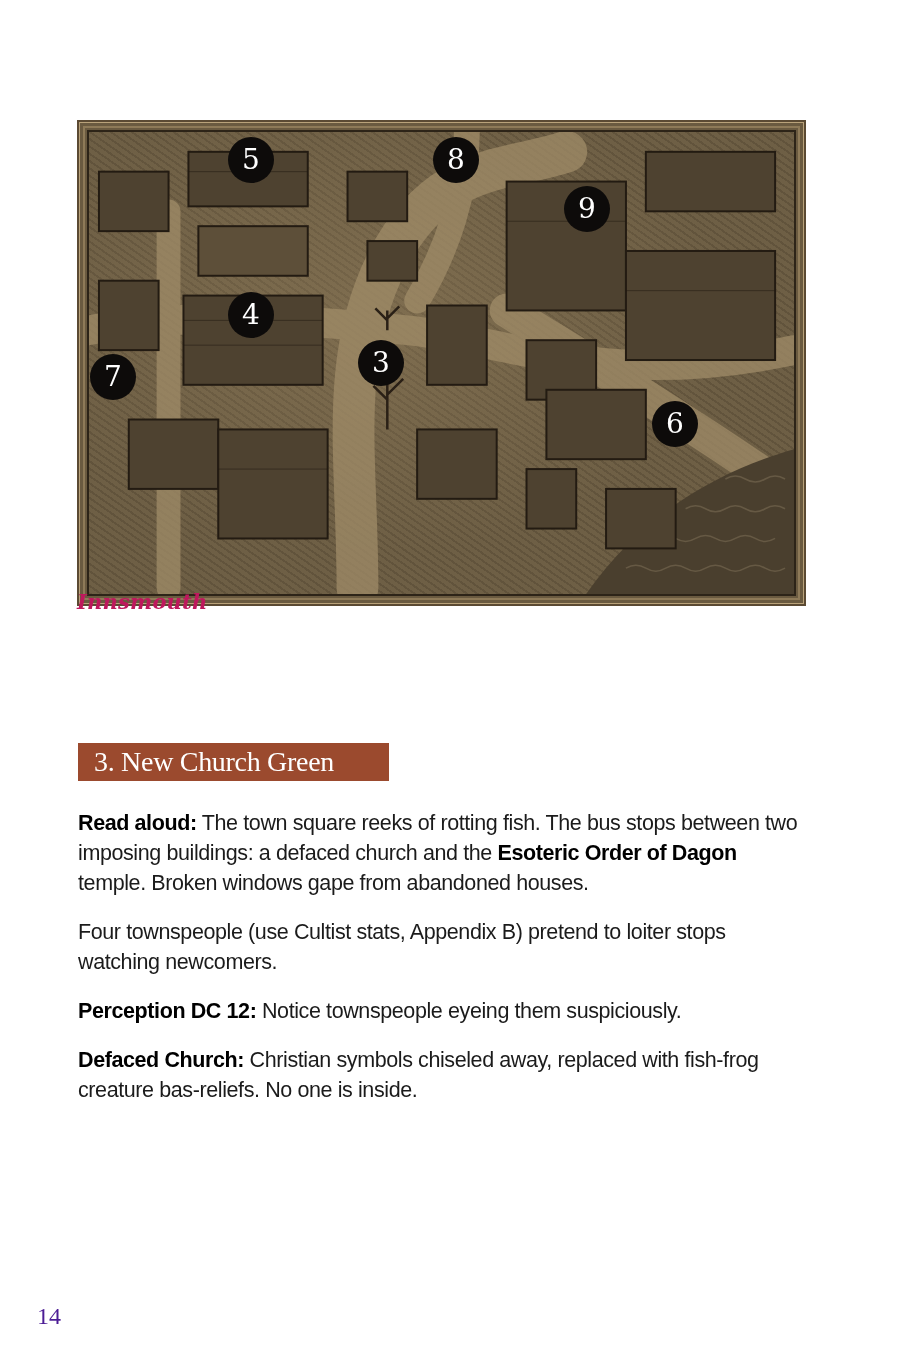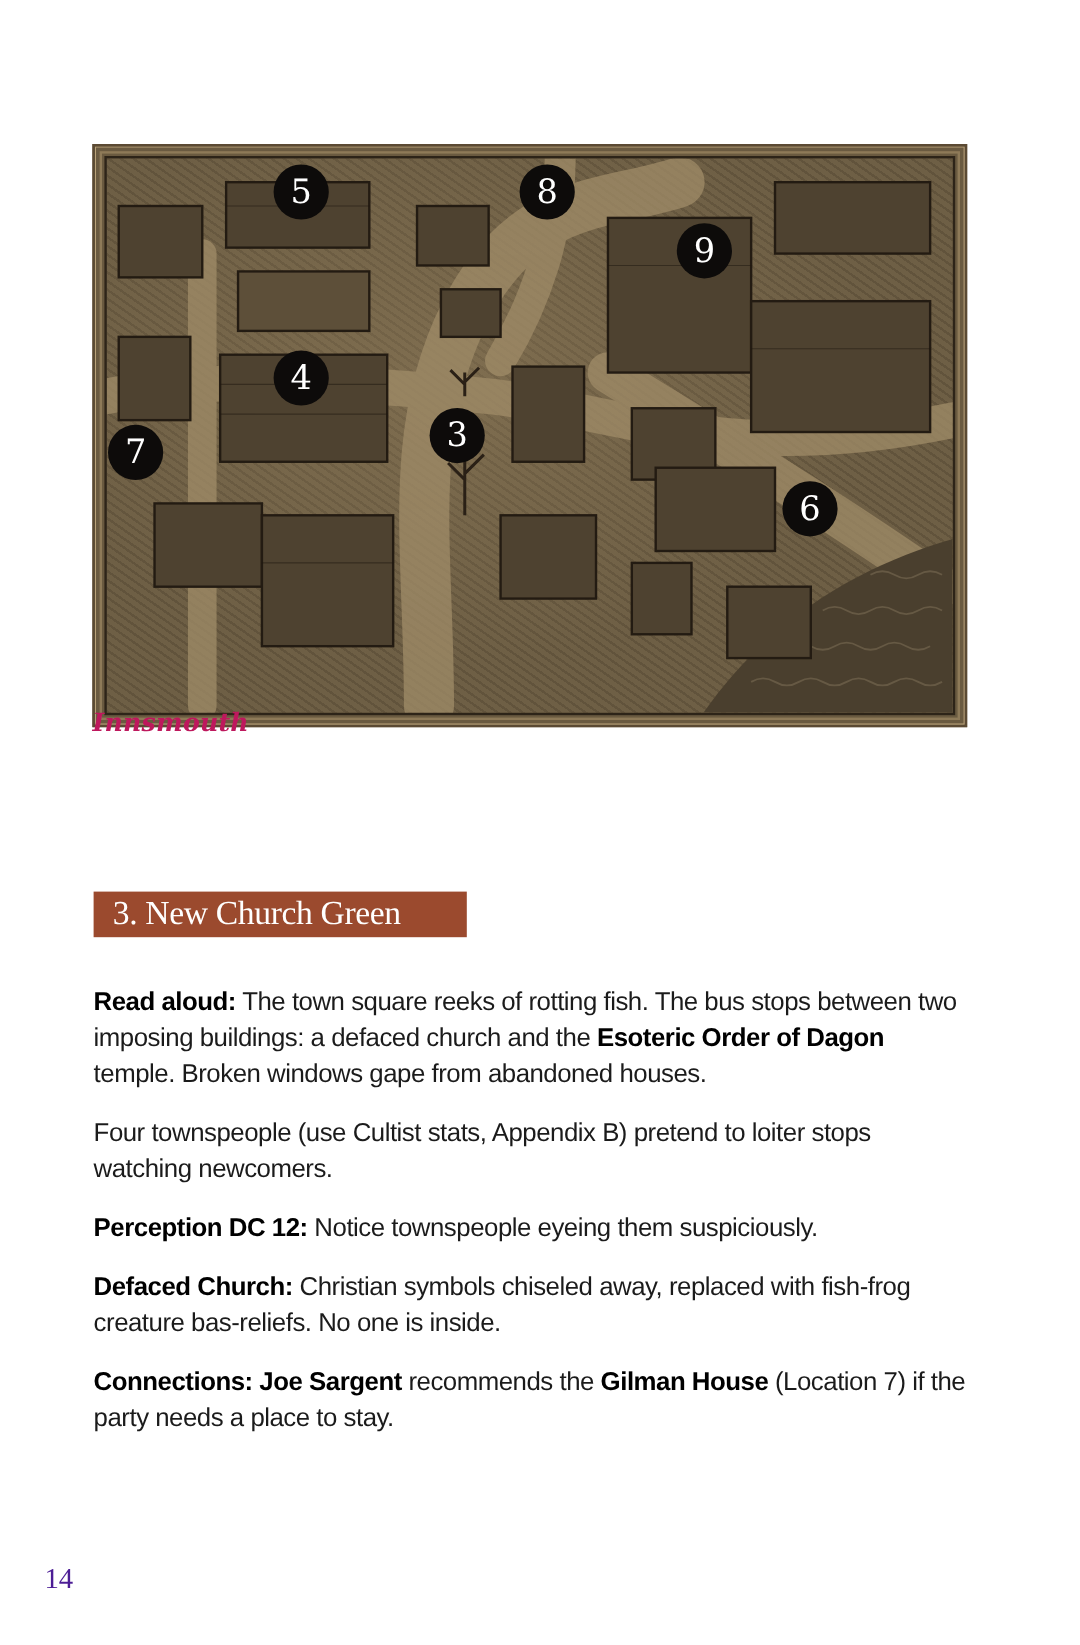--- a/index.html
+++ b/index.html
@@ -43,21 +43,21 @@
       color: #ffffff; box-sizing: border-box; padding-left: 16px;
       font-family: "Liberation Serif", serif; font-size: 28px; line-height: 38px;
       letter-spacing: -0.3px;
     }
 
     .body-text {
       position: absolute; left: 78px; top: 808px; width: 730px;
       font-family: "Liberation Sans", sans-serif; font-size: 21.5px; line-height: 30px;
       color: #1b1b1b; letter-spacing: -0.4px;
     }
-    .body-text p { margin: 12px 0 19px 0; }
+    .body-text p { margin: 0 0 19px 0; }
     .body-text b { font-weight: bold; color: #000; }
 
     .page-number {
       position: absolute; left: 37px; top: 1303px;
       font-family: "Liberation Serif", serif; font-size: 24px; color: #4c1d95;
     }
   </style>
 </head>
 <body>
 
@@ -124,16 +124,15 @@
 
 <div class="caption">Innsmouth</div>
 
 <div class="section-header">3. New Church Green</div>
 
 <div class="body-text">
   <p><b>Read aloud:</b><span> The town square reeks of rotting fish. The bus stops between two imposing buildings: a defaced church and the </span><b>Esoteric Order of Dagon</b><span> temple. Broken windows gape from abandoned houses.</span></p>
   <p><span>Four townspeople (use Cultist stats, Appendix B) pretend to loiter stops watching newcomers.</span></p>
   <p><b>Perception DC 12:</b><span> Notice townspeople eyeing them suspiciously.</span></p>
   <p><b>Defaced Church:</b><span> Christian symbols chiseled away, replaced with fish-frog creature bas-reliefs. No one is inside.</span></p>
-  <p><b>Connections:</b> <b>Joe Sargent</b><span> recommends the </span><b>Gilman House</b><span> (Location 7) if the party needs a place to stay.</span></p>
 </div>
 
 <div class="page-number">14</div>
 
 </body></html>

